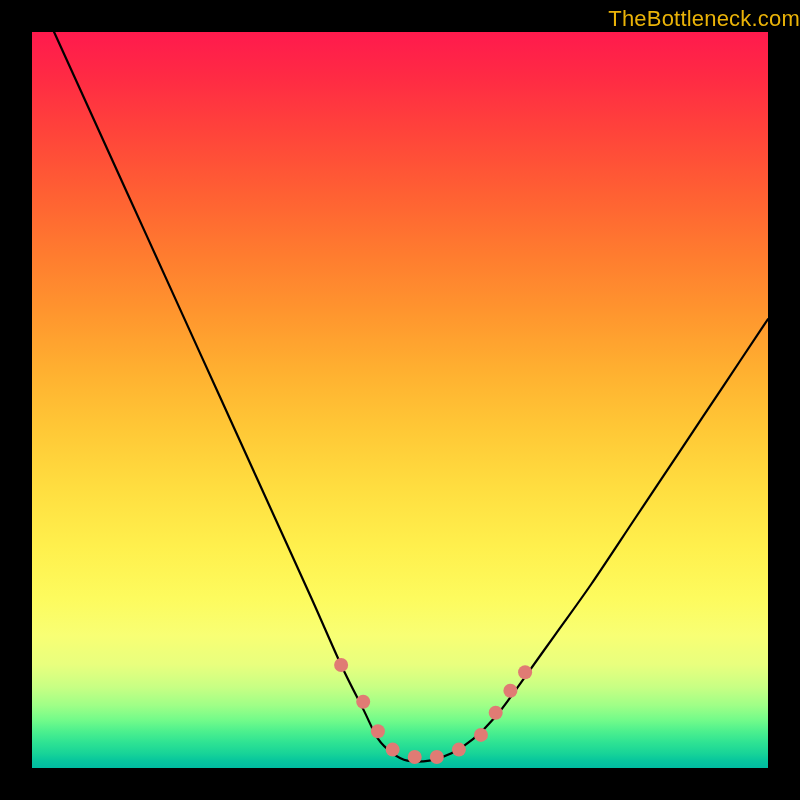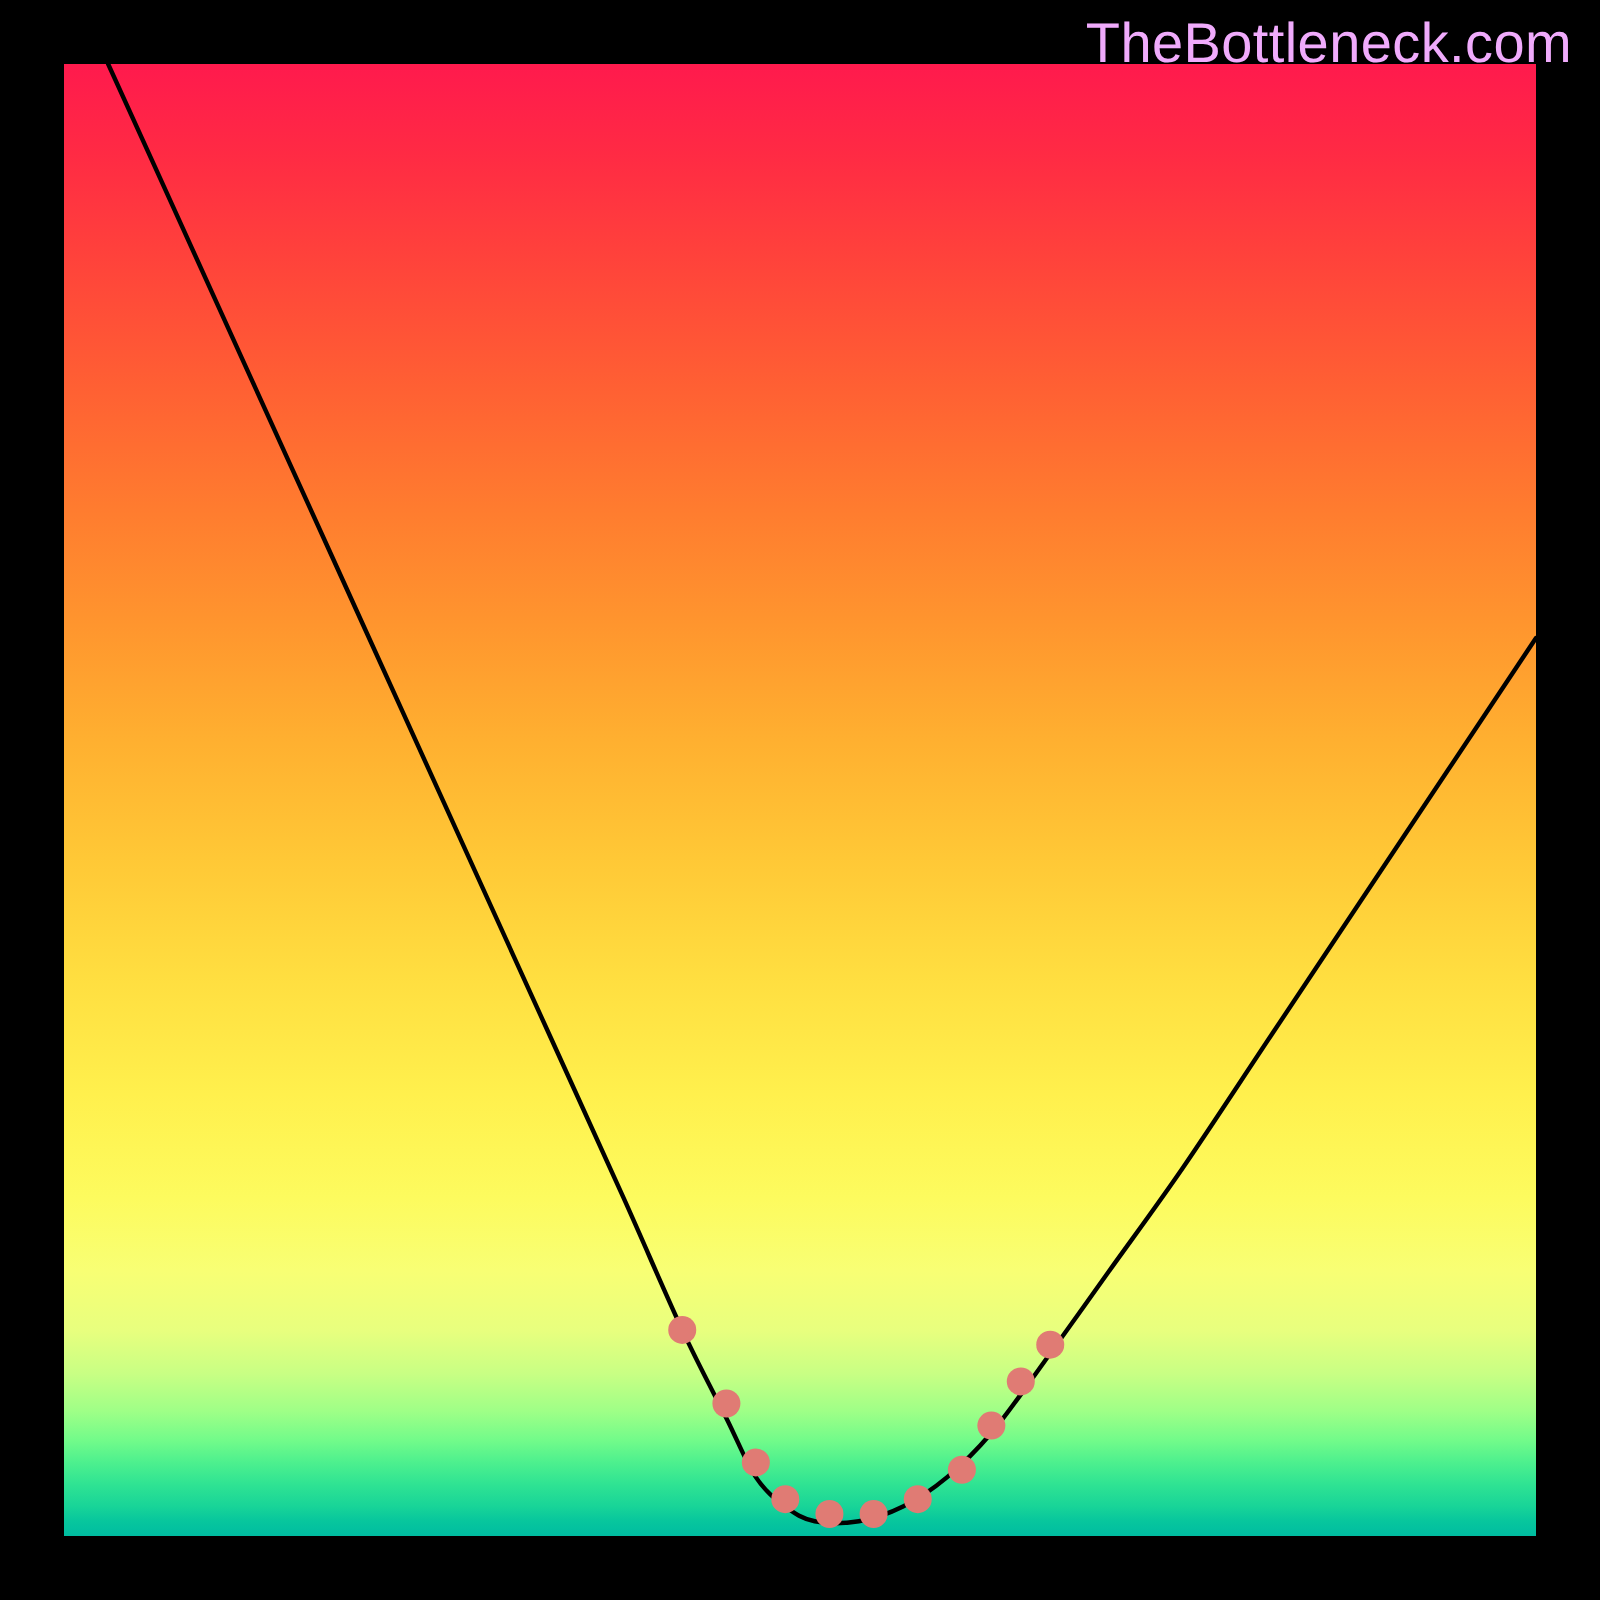--- a/index.html
+++ b/index.html
@@ -55,23 +55,23 @@
   }
   svg.curve {
     position: absolute;
     inset: 0;
     width: 100%;
     height: 100%;
   }
   .watermark {
     position: absolute;
     top: 6px;
-    right: 14px;
-    color: #f0abfc;
-    font-size: 28px;
+    right: 0;
+    color: #eab308;
+    font-size: 22px;
     font-weight: 500;
     letter-spacing: 0.2px;
     user-select: none;
   }
 </style>
 </head>
 <body>
 
 <div class="frame">
   <div class="watermark">TheBottleneck.com</div>

